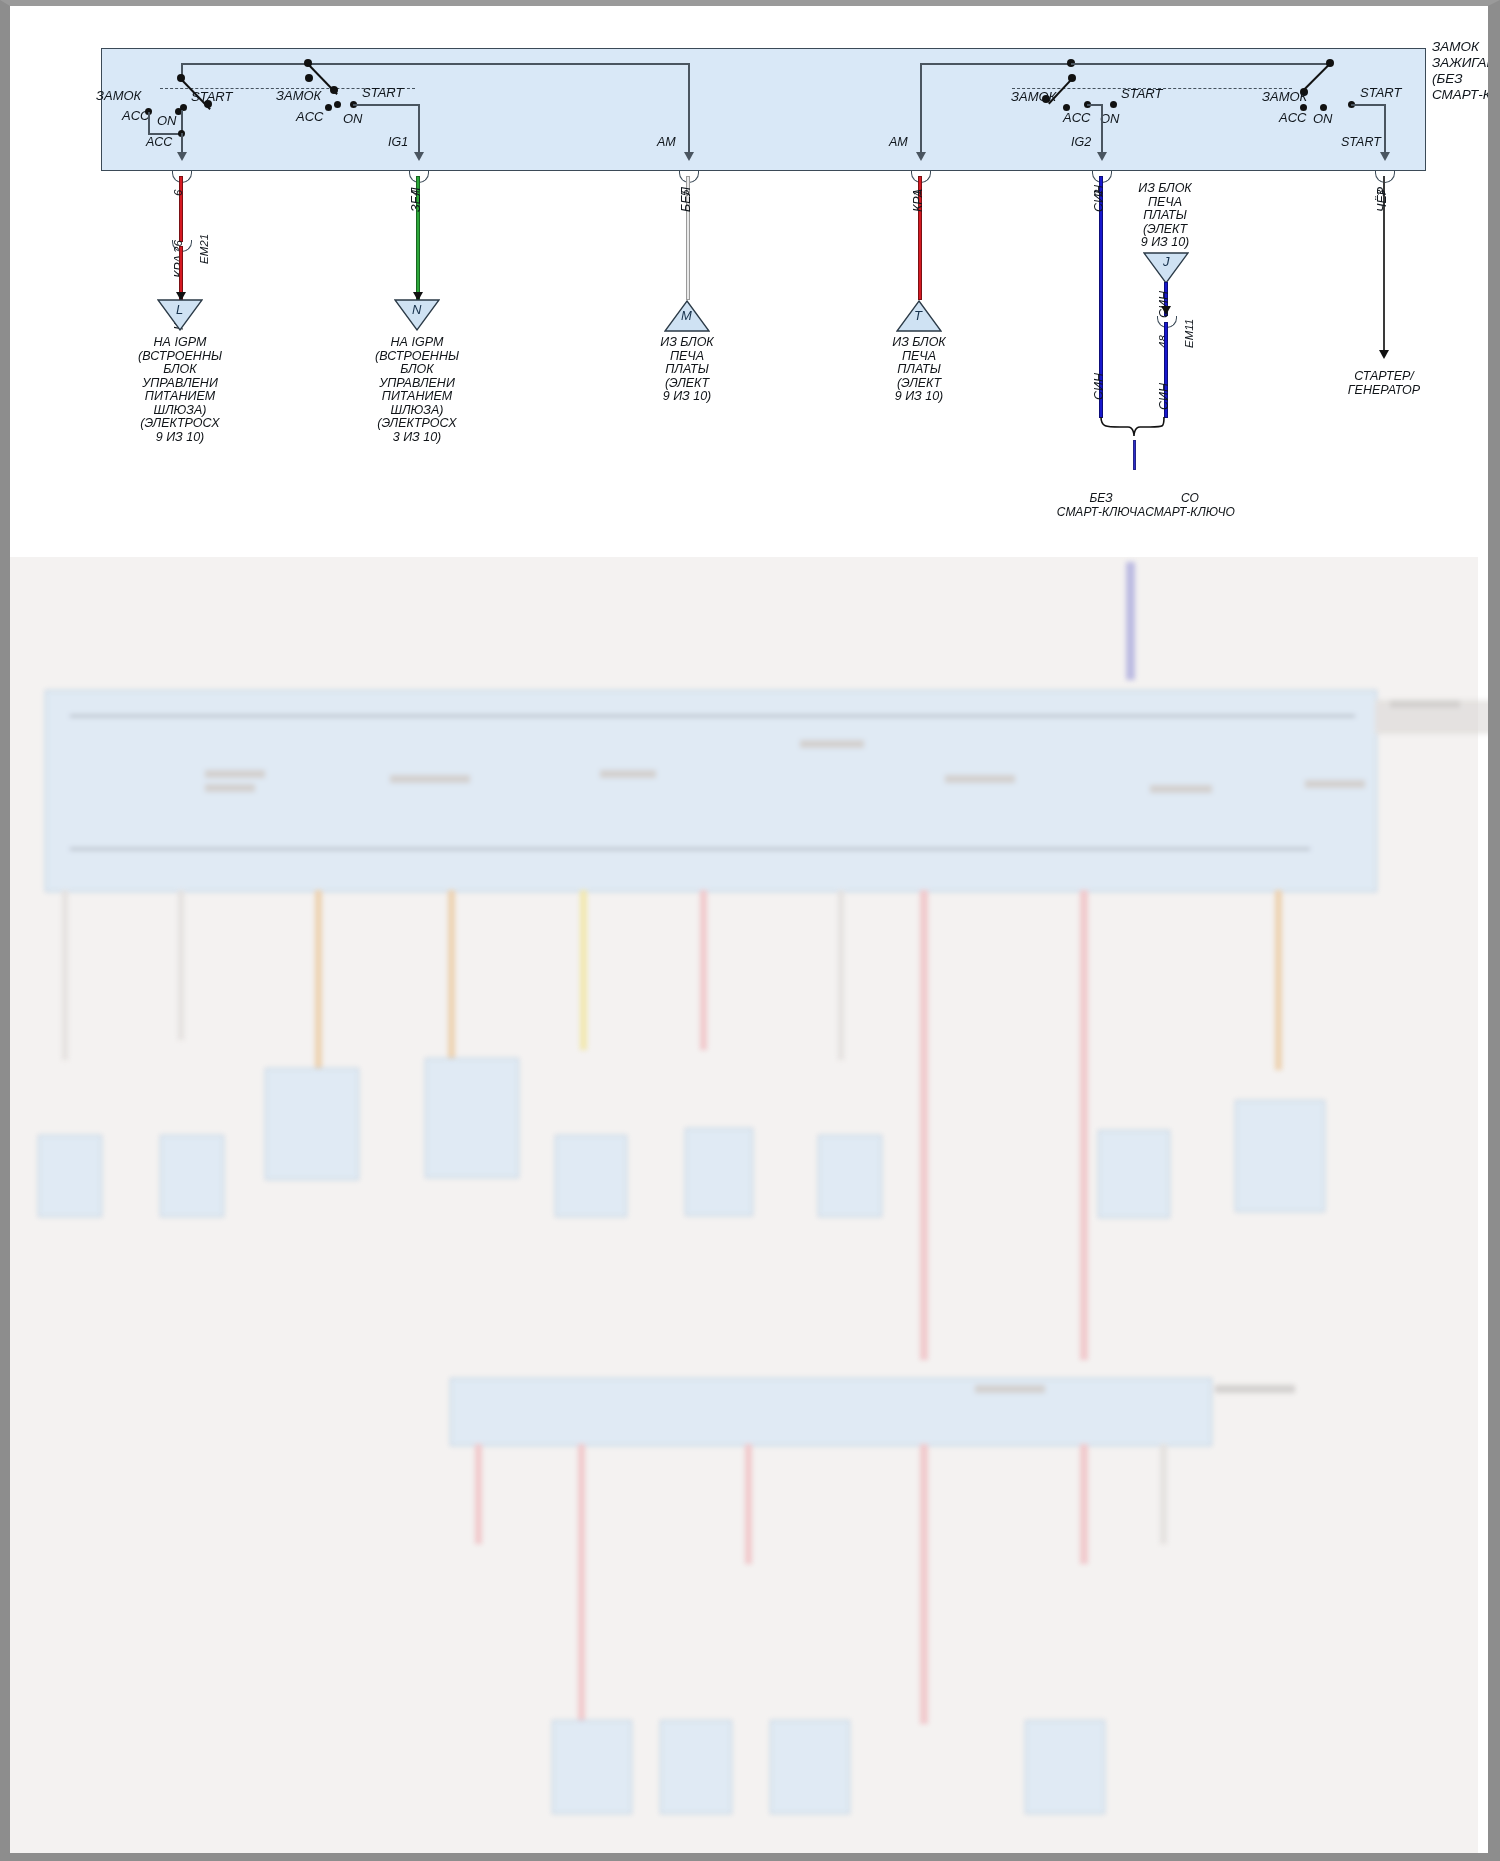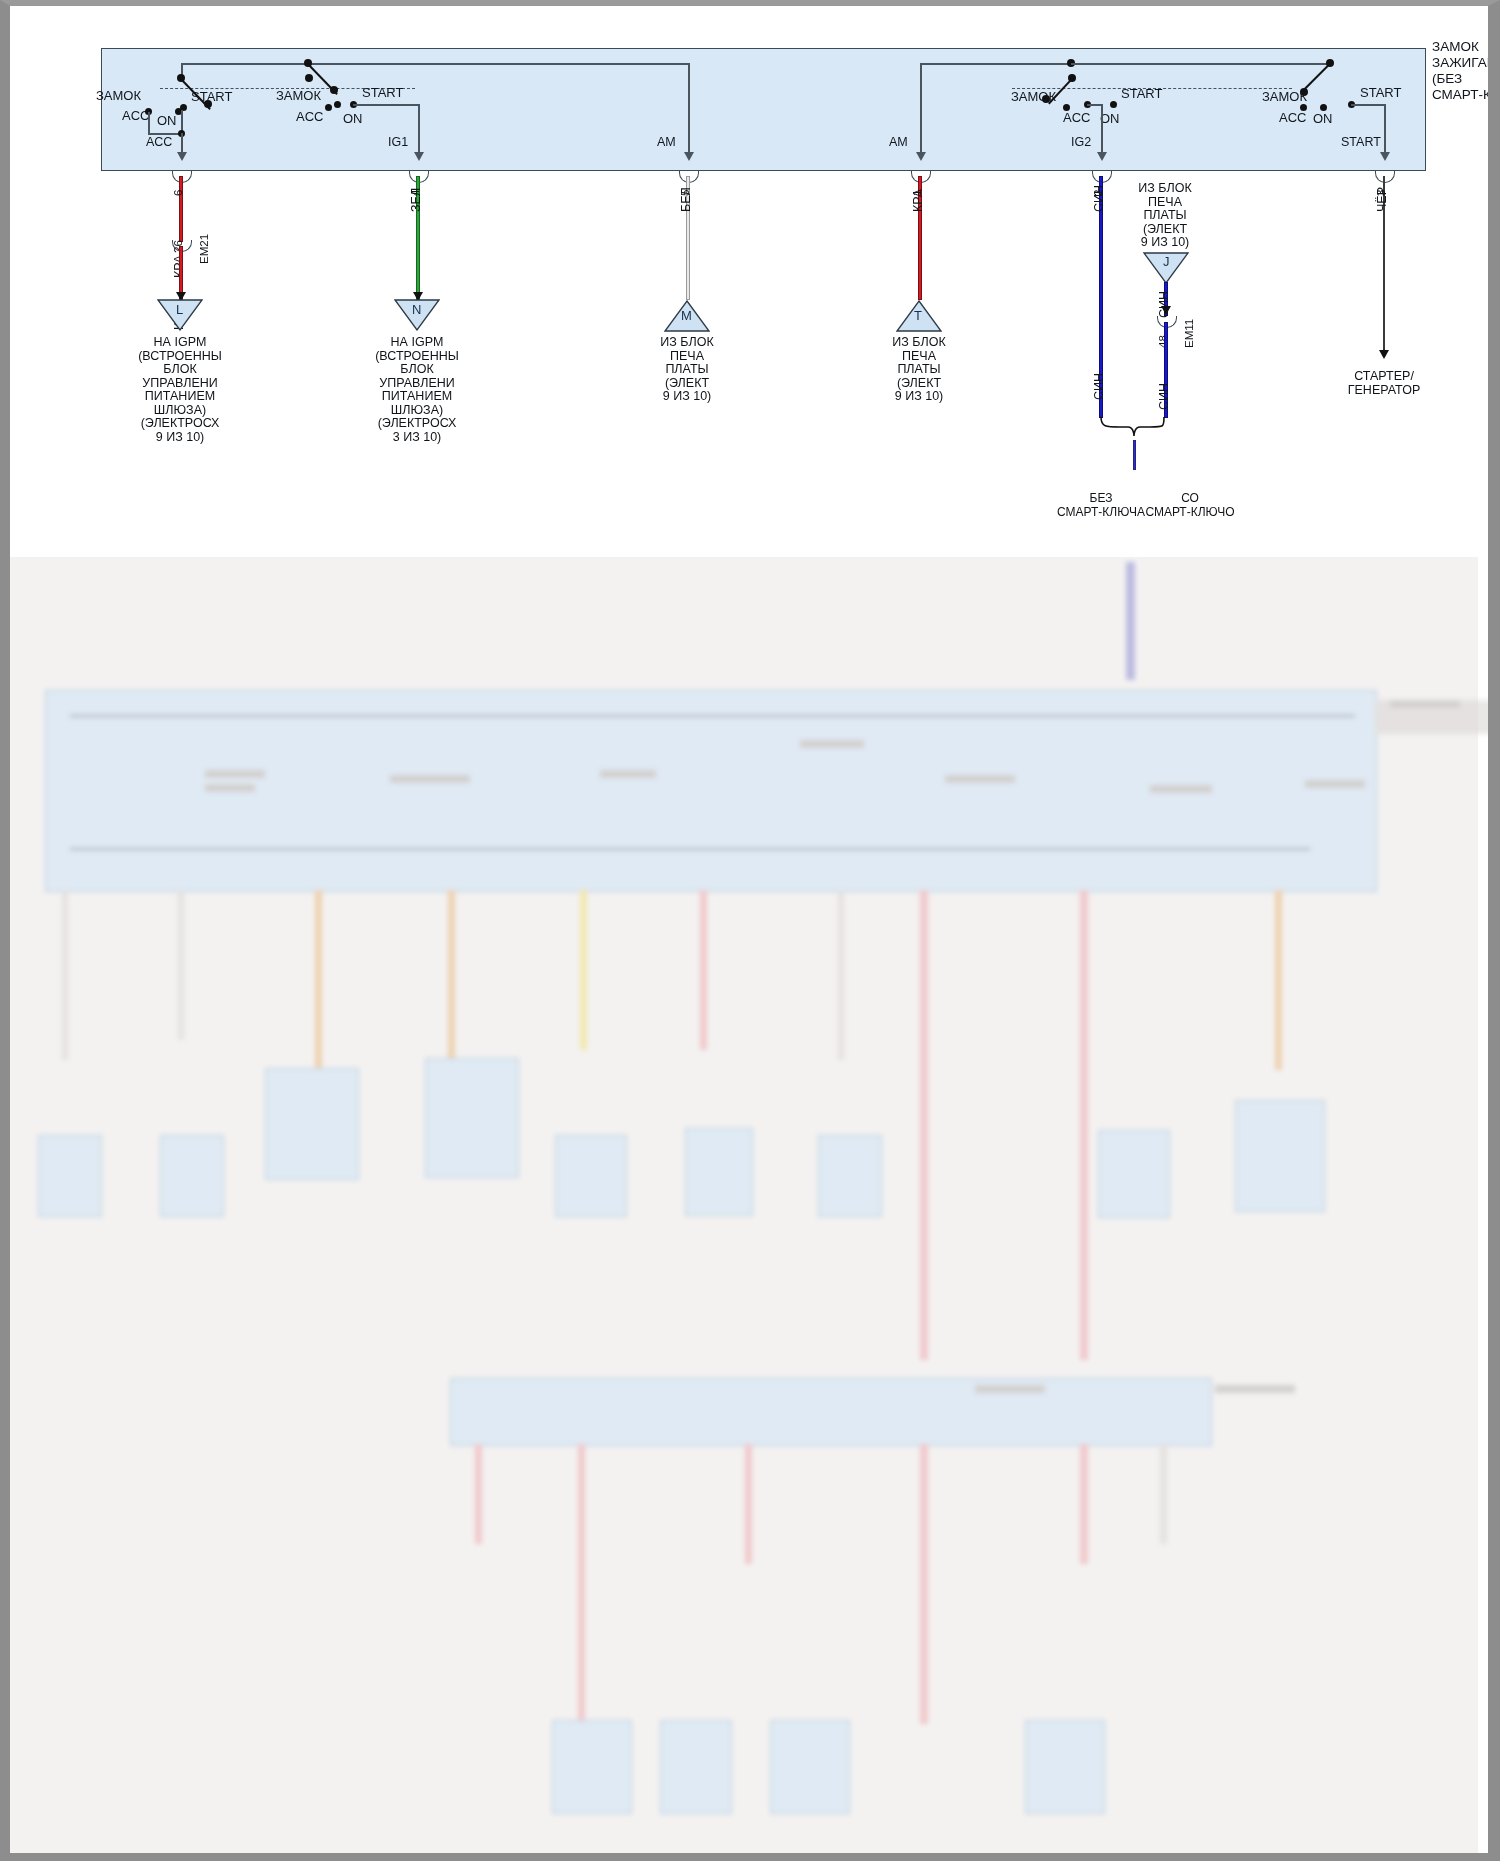--- a/index.html
+++ b/index.html
@@ -1,19 +1,19 @@
 <!DOCTYPE html>
 <html><head>
 <meta charset="utf-8">
 <style>
   html,body{margin:0;padding:0;background:#ffffff;}
   body{width:1500px;height:1861px;position:relative;overflow:hidden;
        font-family:"Liberation Sans","DejaVu Sans",sans-serif;color:#1a1a1a;}
 
-  .page{position:absolute;inset:0;}
+  .page{position:absolute;inset:0;font-style:italic;}
 
   
   .outer-frame{position:absolute;left:0;top:0;width:1500px;height:1861px;
       border-left:10px solid #8d8d8d;border-right:12px solid #8d8d8d;
       border-top:6px solid #9a9a9a;border-bottom:8px solid #8d8d8d;
       box-sizing:border-box;pointer-events:none;}
   .lower-bg{position:absolute;left:10px;top:557px;width:1468px;height:1296px;
       background:#f4f2f1;}
 
   

